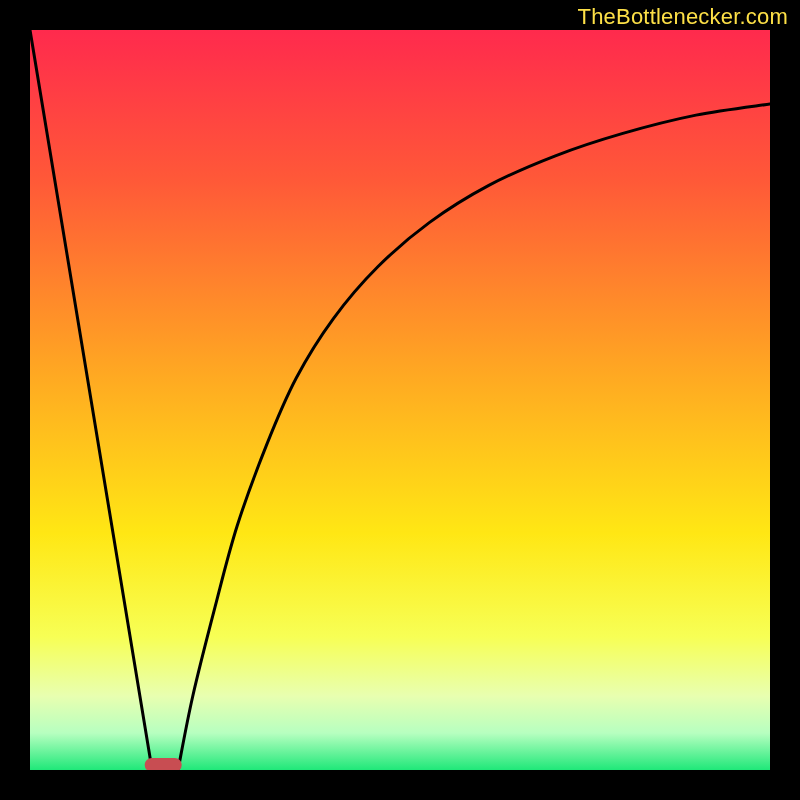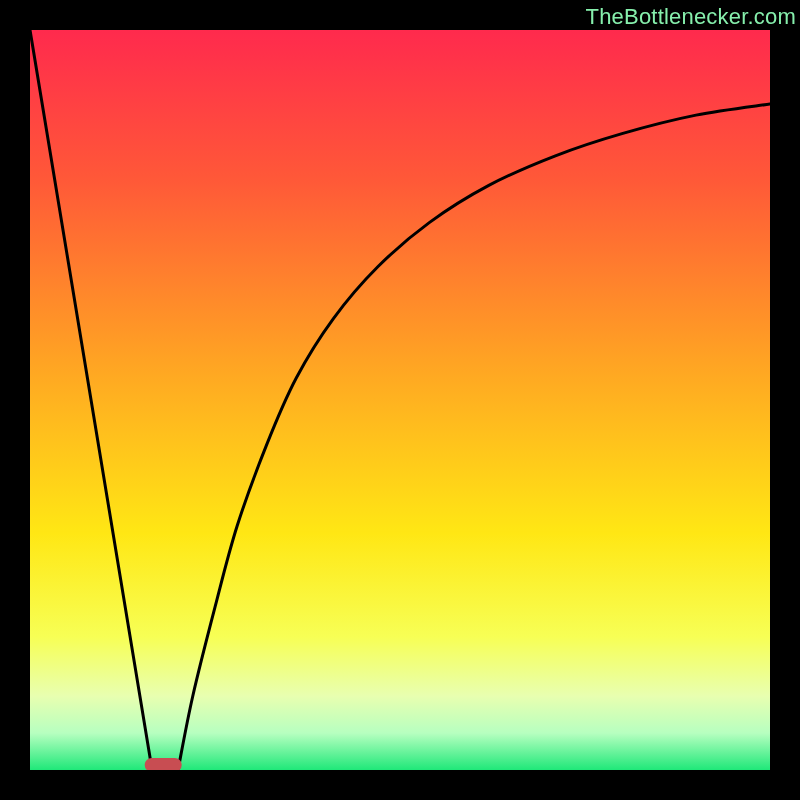--- a/index.html
+++ b/index.html
@@ -20,22 +20,22 @@
   .plot {
     position: absolute;
     left: 30px;
     top: 30px;
     width: 740px;
     height: 740px;
   }
   .watermark {
     position: absolute;
     top: 4px;
-    right: 4px;
-    color: #86efac;
+    right: 12px;
+    color: #fde047;
     font-size: 22px;
     font-weight: 400;
     letter-spacing: 0.2px;
     user-select: none;
   }
   svg { display: block; }
 </style>
 </head>
 <body>
 

